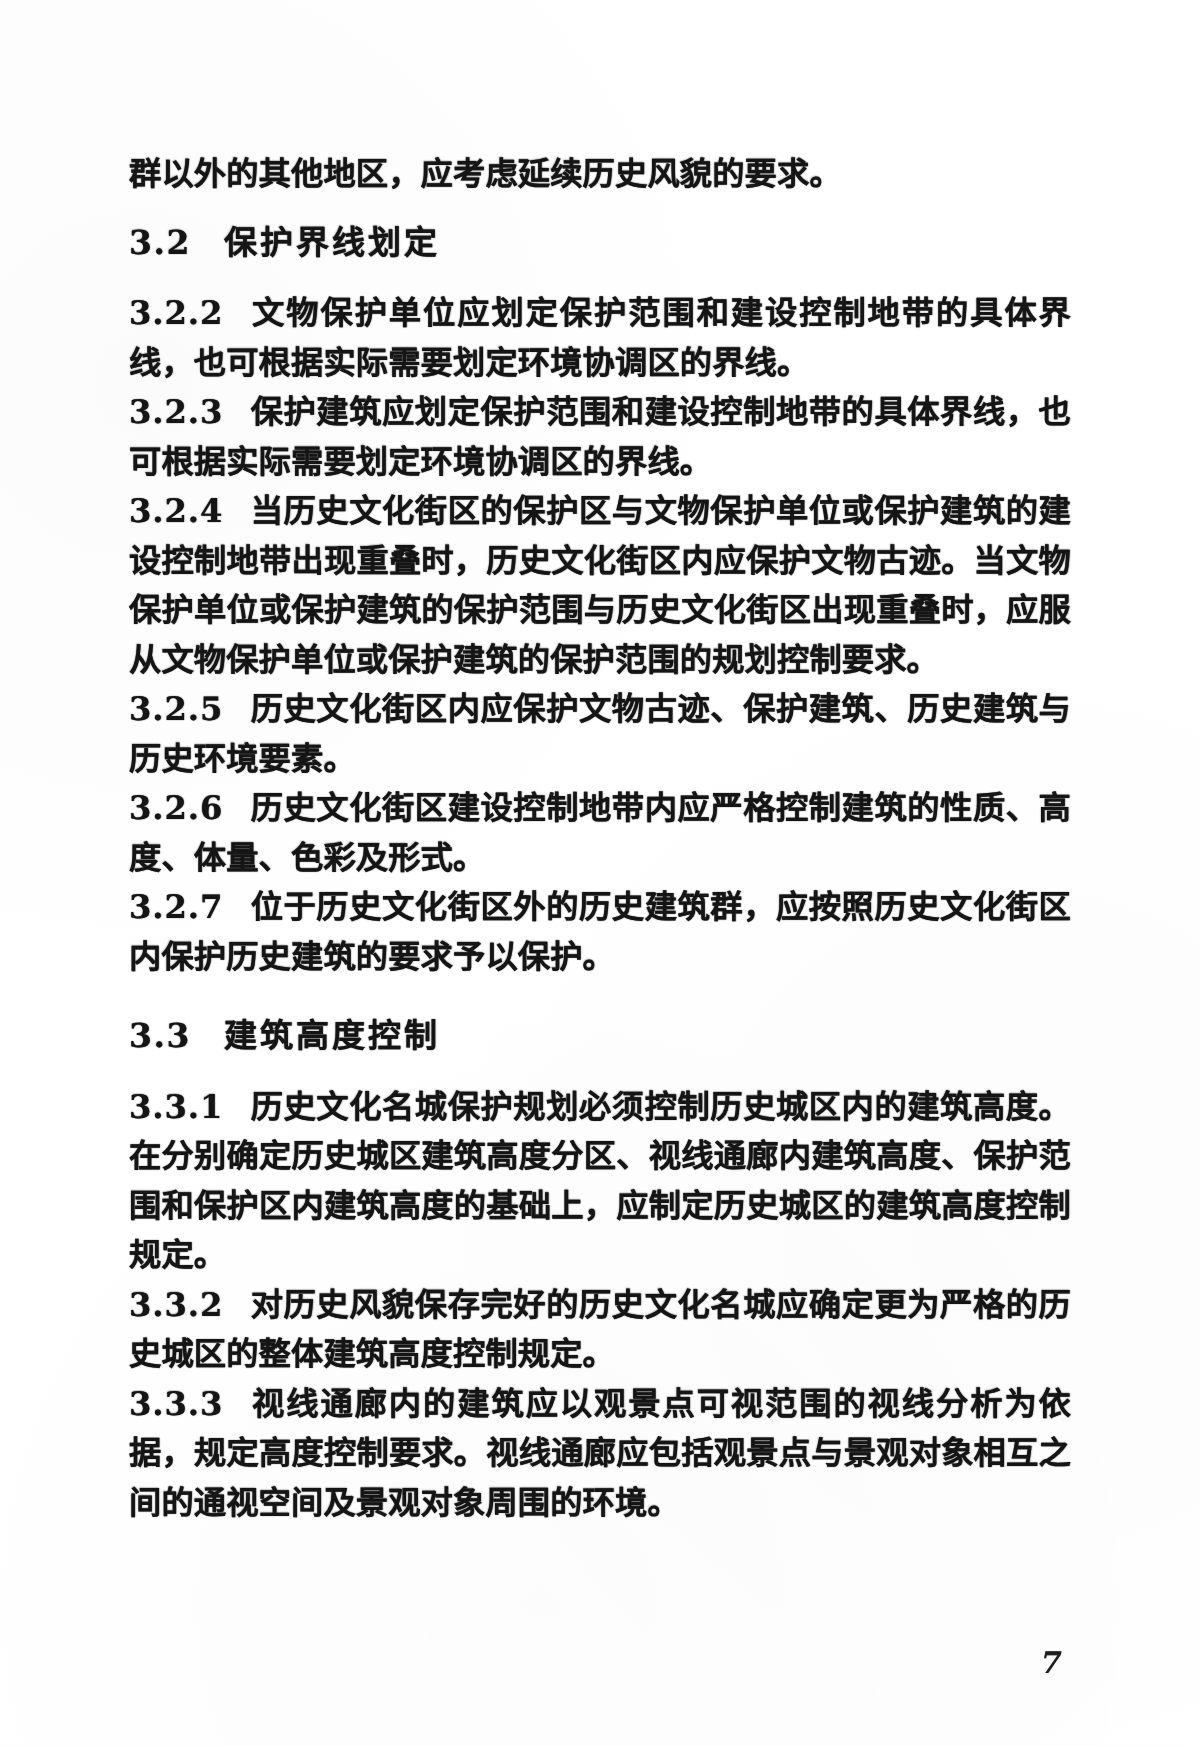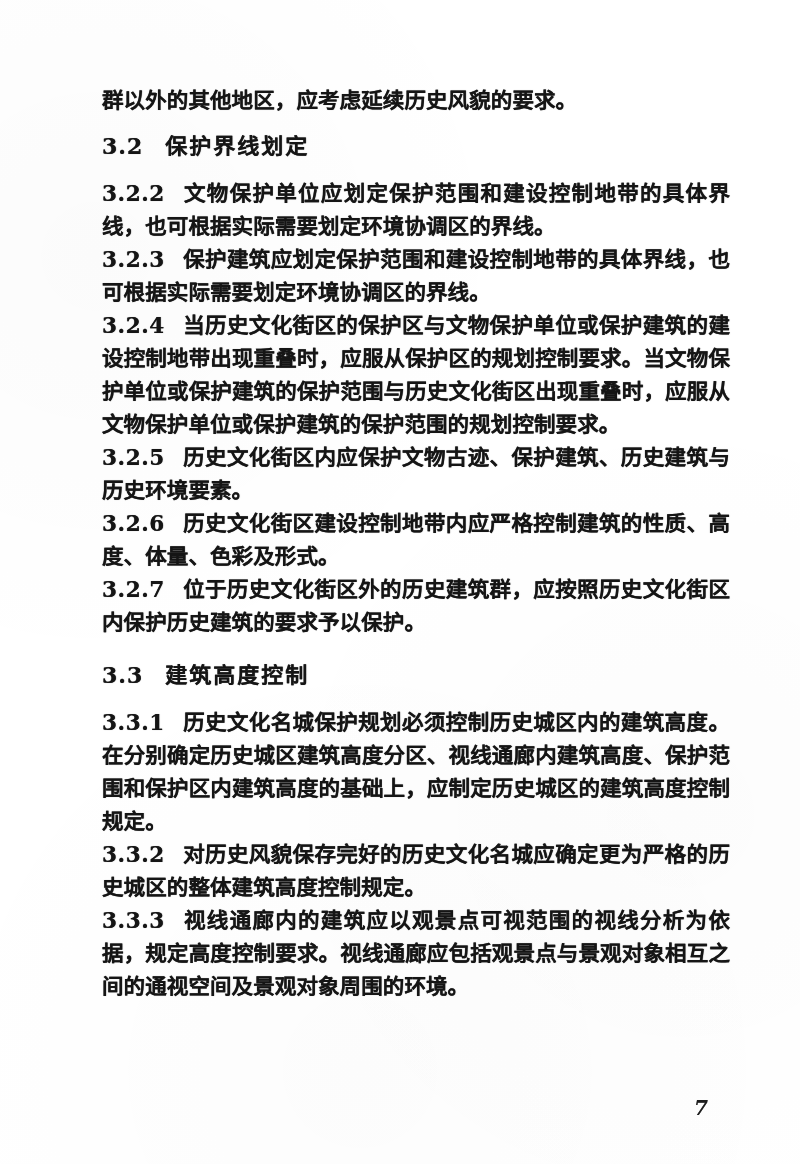--- a/index.html
+++ b/index.html
@@ -20,38 +20,37 @@
     background-image:
       radial-gradient(circle at 12% 22%, rgba(0,0,0,0.015) 0, rgba(0,0,0,0) 38%),
       radial-gradient(circle at 85% 70%, rgba(0,0,0,0.012) 0, rgba(0,0,0,0) 42%),
       radial-gradient(circle at 45% 92%, rgba(0,0,0,0.010) 0, rgba(0,0,0,0) 40%);
   }
 
   
   .scan {
     position: absolute;
     left: 86px;
-    top: 84px;
+    top: 100px;
     width: 628px;
     font-family: "DejaVu Sans", "Liberation Sans", sans-serif;
     font-size: 21.5px;
     line-height: 33px;
     font-weight: 700;
     color: #1b1b1b;
     text-align: justify;
     text-justify: inter-character;
     letter-spacing: 0.1px;
     
     -webkit-font-smoothing: antialiased;
     text-shadow:
       0 0 0.6px rgba(0,0,0,0.55),
       0.4px 0.3px 0.9px rgba(0,0,0,0.28),
       -0.4px -0.2px 0.9px rgba(0,0,0,0.18);
     filter: blur(0.28px) contrast(1.06);
-    margin-left: 16px;
   }
 
   .para {
     margin: 0;
     text-align: justify;
     text-justify: inter-character;
   }
 
   
   .cont { text-indent: 0; }
@@ -115,21 +114,21 @@
 
     <p class="para clause">
       <span class="num">3.2.2</span><span>文物保护单位应划定保护范围和建设控制地带的具体界线，也可根据实际需要划定环境协调区的界线。</span>
     </p>
 
     <p class="para clause">
       <span class="num">3.2.3</span><span>保护建筑应划定保护范围和建设控制地带的具体界线，也可根据实际需要划定环境协调区的界线。</span>
     </p>
 
     <p class="para clause">
-      <span class="num">3.2.4</span><span>当历史文化街区的保护区与文物保护单位或保护建筑的建设控制地带出现重叠时，应服从保护区的规划控制要求。当文物保护单位或保护建筑的保护范围与历史文化街区出现重叠时，应服从文物保护单位或保护建筑的保护范围的规划控制要求。</span>
+      <span class="num">3.2.4</span><span>当历史文化街区的保护区与文物保护单位或保护建筑的建设控制地带出现重叠时，历史文化街区内应保护文物古迹。当文物保护单位或保护建筑的保护范围与历史文化街区出现重叠时，应服从文物保护单位或保护建筑的保护范围的规划控制要求。</span>
     </p>
 
     <p class="para clause">
       <span class="num">3.2.5</span><span>历史文化街区内应保护文物古迹、保护建筑、历史建筑与历史环境要素。</span>
     </p>
 
     <p class="para clause">
       <span class="num">3.2.6</span><span>历史文化街区建设控制地带内应严格控制建筑的性质、高度、体量、色彩及形式。</span>
     </p>
 

